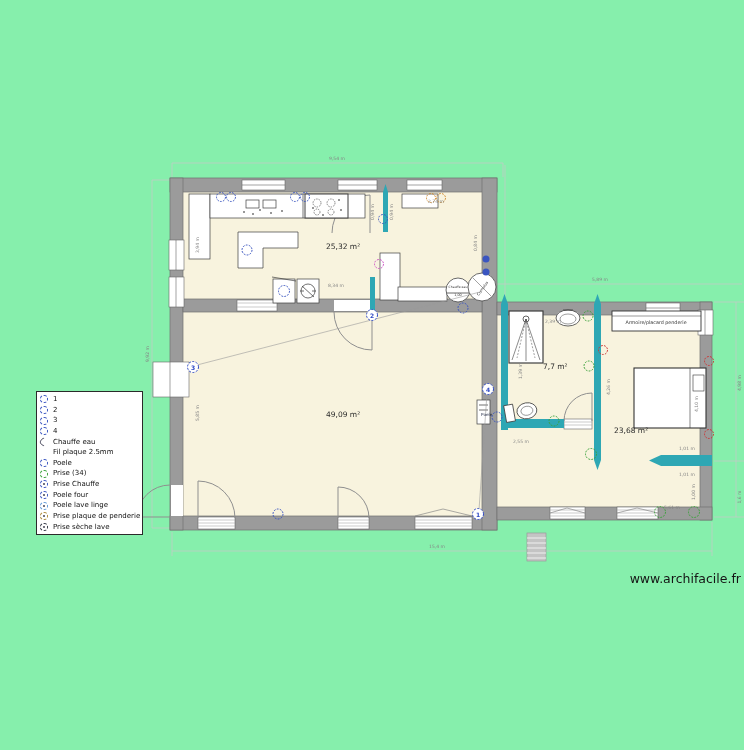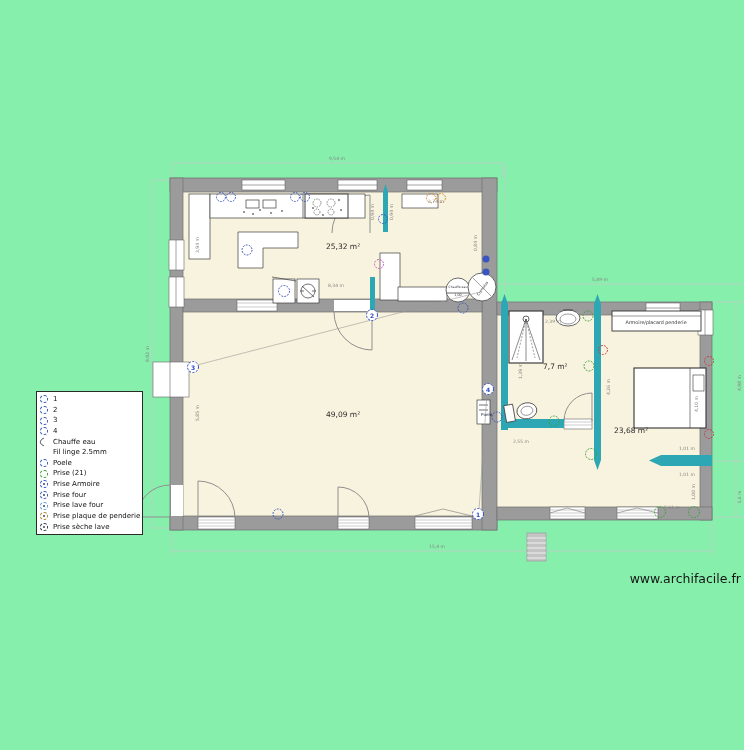--- a/index.html
+++ b/index.html
@@ -360,41 +360,41 @@
   <div class="lg-row">
     <span class="lg-ic ic-blue"></span>
     <span>4</span>
   </div>
   <div class="lg-row">
     <span class="lg-ic ic-arc"></span>
     <span>Chauffe eau</span>
   </div>
   <div class="lg-row">
     <span class="lg-ic ic-none"></span>
-    <span>Fil linge 2.5mm</span>
+    <span>Fil plaque 2.5mm</span>
   </div>
   <div class="lg-row">
     <span class="lg-ic ic-blue"></span>
     <span>Poele</span>
   </div>
   <div class="lg-row">
     <span class="lg-ic ic-green"></span>
-    <span>Prise (21)</span>
+    <span>Prise (34)</span>
   </div>
   <div class="lg-row">
     <span class="lg-ic ic-blue dot"></span>
-    <span>Prise Armoire</span>
+    <span>Prise Chauffe</span>
   </div>
   <div class="lg-row">
     <span class="lg-ic ic-blue dot"></span>
-    <span>Prise four</span>
+    <span>Poele four</span>
   </div>
   <div class="lg-row">
     <span class="lg-ic ic-lblue dot"></span>
-    <span>Prise lave four</span>
+    <span>Poele lave linge</span>
   </div>
   <div class="lg-row">
     <span class="lg-ic ic-orange dot"></span>
     <span>Prise plaque de penderie</span>
   </div>
   <div class="lg-row">
     <span class="lg-ic ic-dark dot"></span>
     <span>Prise sèche lave</span>
   </div>
 </div>

